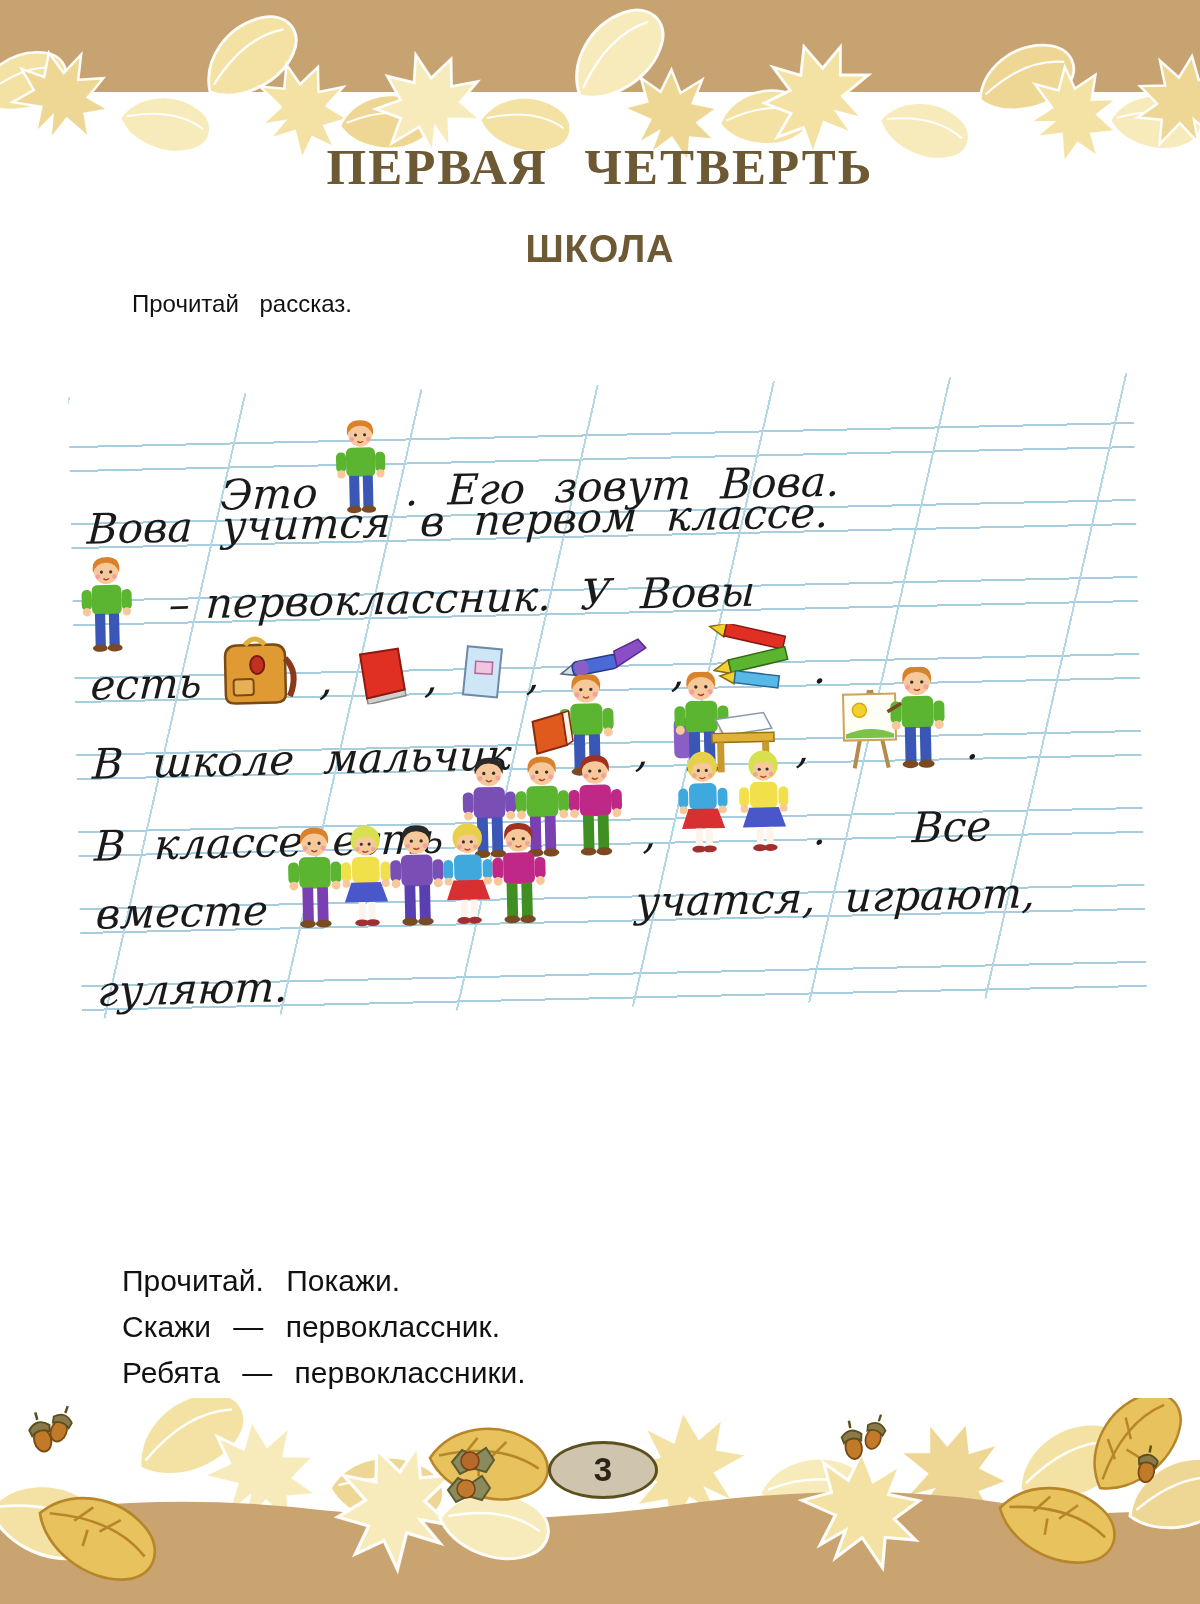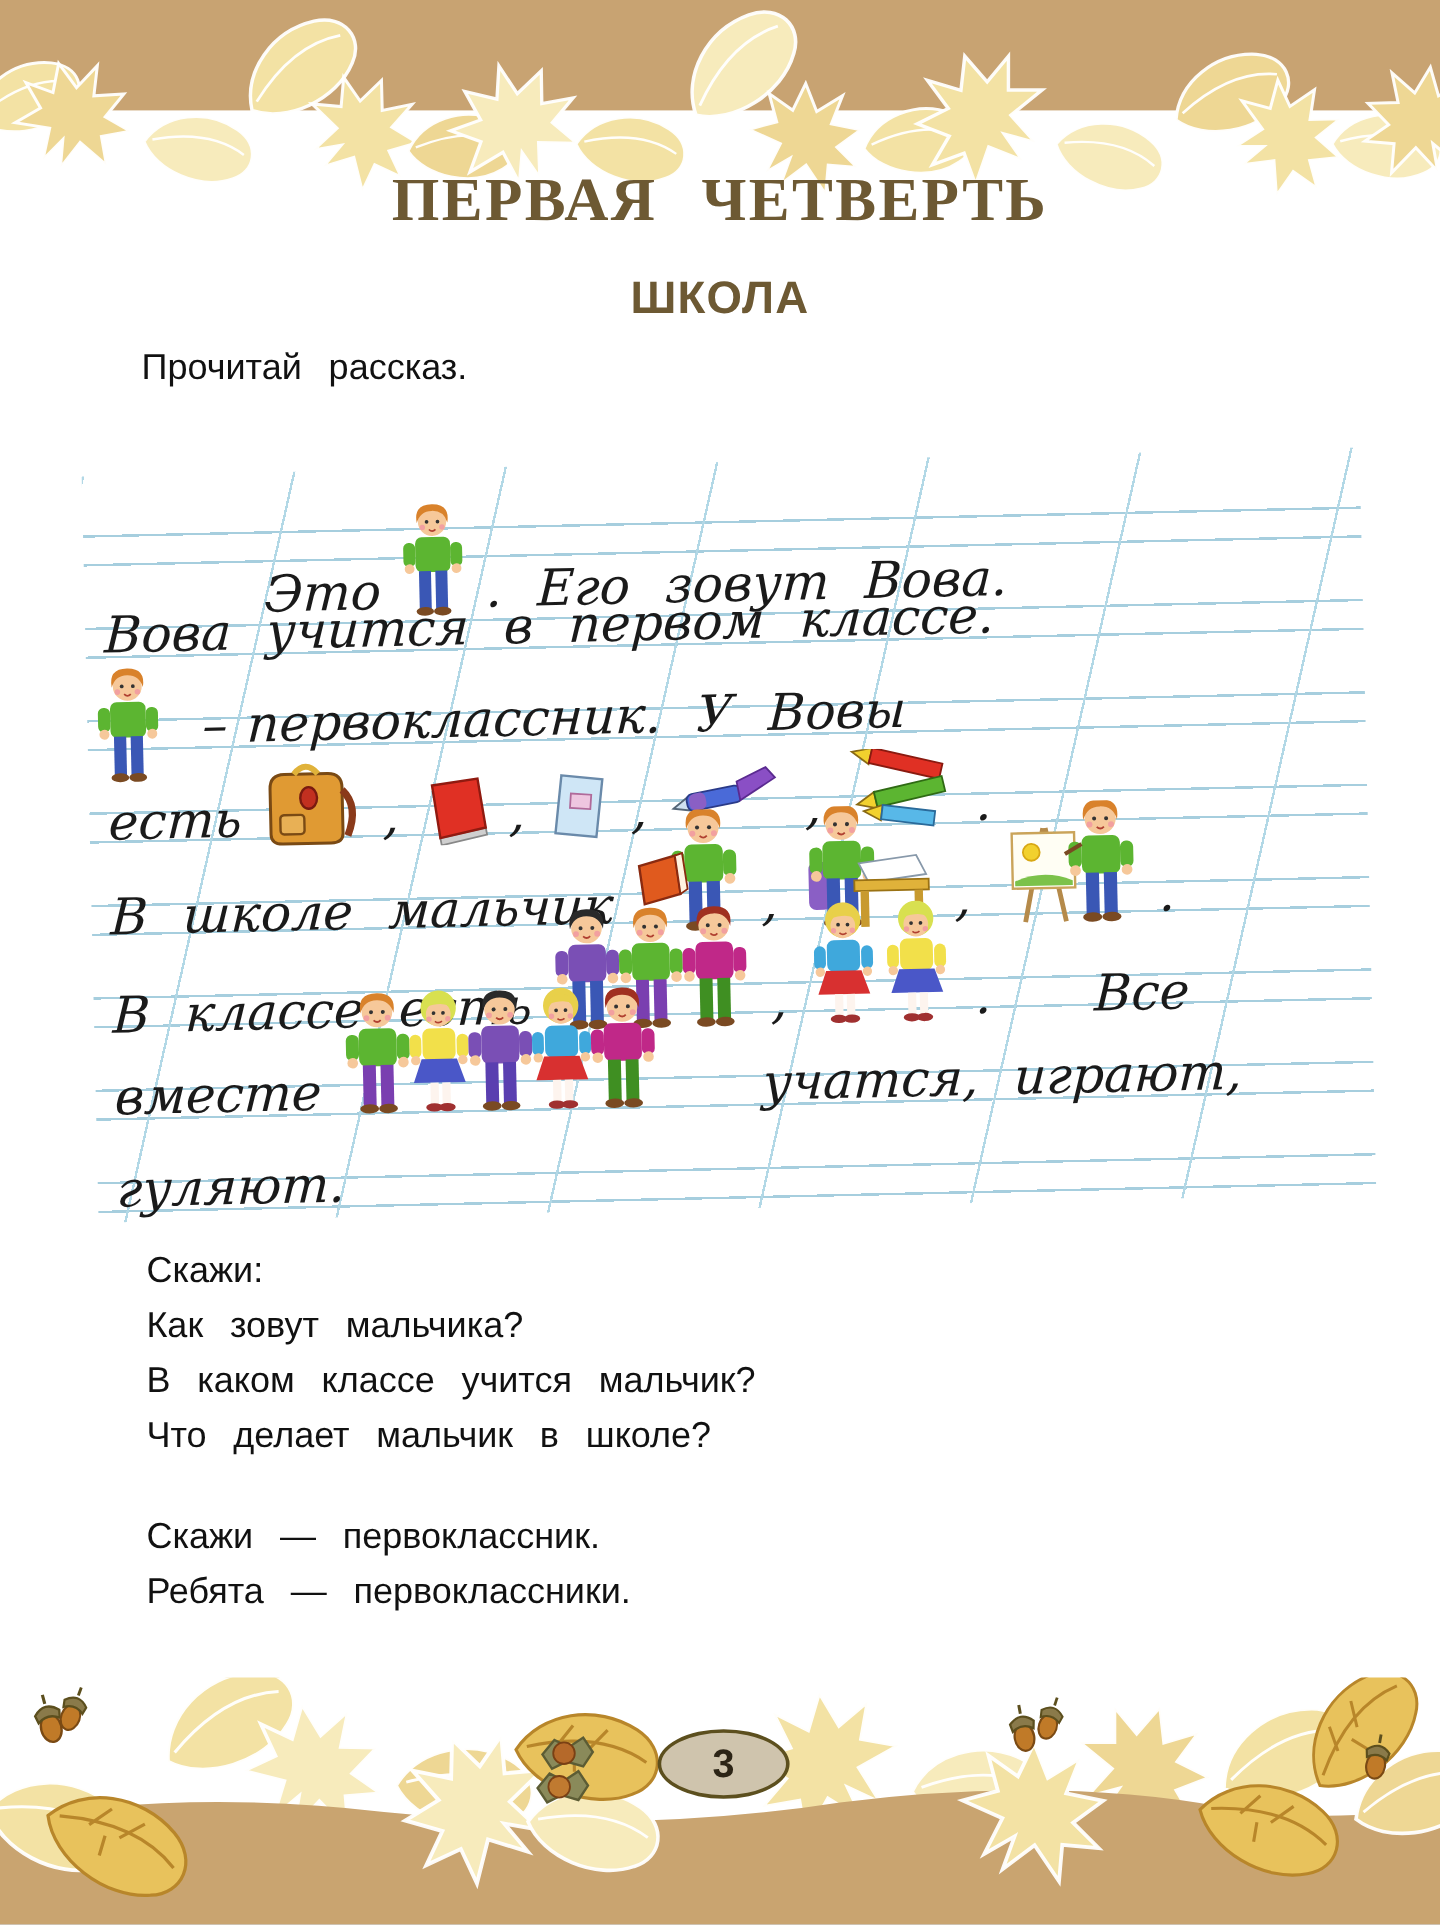--- a/index.html
+++ b/index.html
@@ -11,21 +11,21 @@
   .top-border{position:absolute;left:0;top:0;width:1200px;height:170px;}
   .bottom-border{position:absolute;left:0;top:1398px;width:1200px;height:206px;}
 
   
   .title{position:absolute;left:0;top:138px;width:100%;margin:0;text-align:center;
          font-family:"Liberation Serif",serif;font-weight:bold;font-size:51px;
          letter-spacing:2px;word-spacing:22px;color:#6d5933;}
   .subtitle{position:absolute;left:0;top:228px;width:100%;margin:0;text-align:center;
          font-family:"Liberation Sans",sans-serif;font-weight:bold;font-size:38px;
          letter-spacing:1px;color:#6d5933;}
-  .instr{position:absolute;left:118px;top:290px;margin:0;font-size:30px;word-spacing:14px;}
+  .instr{position:absolute;left:132px;top:290px;margin:0;font-size:24px;word-spacing:14px;}
 
   
   .notebook{position:absolute;left:75px;top:385px;width:1065px;height:622px;
             transform:rotate(-1.3deg);transform-origin:50% 50%;}
   .ruling{position:absolute;inset:0;
      background-image:
        repeating-linear-gradient(104deg,#b2d8e6 0 2px,transparent 2px 171px),
        repeating-linear-gradient(180deg,transparent 0 49px,#a6cede 49px 51px,transparent 51px 73px,#a6cede 73px 75px,transparent 75px 77px);}
   .row{position:absolute;display:flex;align-items:flex-end;gap:16px;white-space:nowrap;}
   .cur{font-family:"DejaVu Serif",serif;font-style:italic;font-size:42px;line-height:58px;
@@ -272,28 +272,23 @@
         <use href="#kid" transform="translate(208,0)" style="--top:#c02888;--bottom:#3f8f22;--hair:#a03020"></use>
       </svg>
       <span class="cur gap-wide">учатся, играют,</span>
     </div>
 
     <div class="row r8">
       <span class="cur">гуляют.</span>
     </div>
   </div>
 
-  <div class="qa">
-    <p>Скажи:</p>
-    <p>Как зовут мальчика?</p>
-    <p>В каком классе учится мальчик?</p>
-    <p>Что делает мальчик в школе?</p>
-  </div>
 
   <div class="rd">
+    <p>Прочитай.  Покажи.</p>
     <p>Скажи  —  первоклассник.</p>
     <p>Ребята  —  первоклассники.</p>
   </div>
 
   <div class="bottom-border">
 
     <svg width="1200" height="206" viewBox="0 0 1200 206">
       <use href="#leafA" fill="#f3e2a4" transform="translate(140,70) rotate(-20) scale(1.3)"></use>
       <use href="#leafB" fill="#f7ebbc" transform="translate(260,80) rotate(30) scale(1.2)"></use>
       <use href="#leafA" fill="#eed794" transform="translate(330,90) rotate(15) scale(1.25)"></use>

